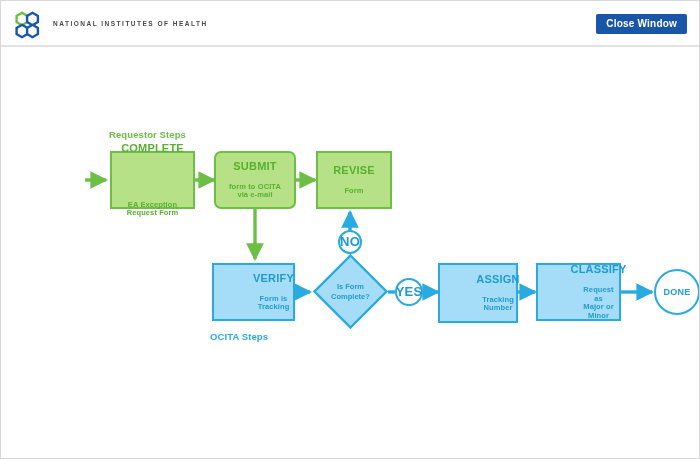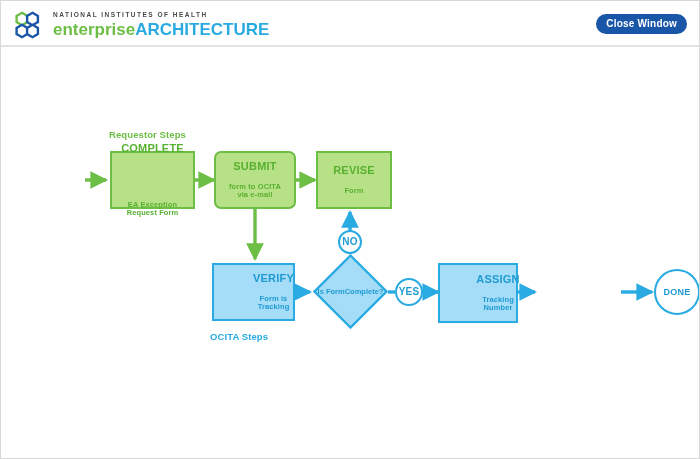--- a/index.html
+++ b/index.html
@@ -74,21 +74,21 @@
   #close-window-button {
     position: absolute;
     right: 14px;
     top: 13px;
     background: #1a56a8;
     color: #ffffff;
     font-size: 10px;
     font-weight: bold;
     padding: 4px 10px 5px 10px;
     border: none;
-    border-radius: 10px;
+    border-radius: 2px;
     cursor: pointer;
     font-family: "Liberation Sans", sans-serif;
     letter-spacing: 0.2px;
   }
 
   
   #page-title {
     position: absolute;
     left: 40px;
     top: 73px;
@@ -157,21 +157,21 @@
   }
   .circle-green {
     border: 2px solid #6cbe45;
     color: #58b030;
   }
   .circle-blue {
     border: 2px solid #29abe2;
     color: #1f9bd2;
   }
   .circle .ttl { font-size: 9px; }
-  .circle-sm .ttl { font-size: 10px; }
+  .circle-sm .ttl { font-size: 13px; }
 
   
   #decision-diamond {
     position: absolute;
     left: 296px;
     top: 253px;
     width: 75px;
     height: 75px;
   }
   #decision-diamond .dshape {
@@ -179,21 +179,21 @@
     left: 0; top: 0;
     width: 75px; height: 75px;
   }
   #decision-diamond .dtext {
     position: absolute;
     left: 0;
     top: 0;
     width: 75px;
     height: 75px;
     display: flex;
-    flex-direction: row;
+    flex-direction: column;
     align-items: center;
     justify-content: center;
     font-size: 7.5px;
     font-weight: bold;
     color: #1f9bd2;
     line-height: 1.3;
     text-align: center;
   }
 
   
@@ -214,21 +214,20 @@
           <g fill="none" stroke-width="2.4">
             <polygon points="7,1.8 12.4,4.9 12.4,11.1 7,14.2 1.6,11.1 1.6,4.9" stroke="#6cbe45" fill="#ffffff"></polygon>
             <polygon points="7,13.8 12.4,16.9 12.4,23.1 7,26.2 1.6,23.1 1.6,16.9" stroke="#1a56a8" fill="#ffffff"></polygon>
             <polygon points="17.5,1.8 22.9,4.9 22.9,11.1 17.5,14.2 12.1,11.1 12.1,4.9" stroke="#1a56a8" fill="#ffffff"></polygon>
             <polygon points="17.5,13.8 22.9,16.9 22.9,23.1 17.5,26.2 12.1,23.1 12.1,16.9" stroke="#1a56a8" fill="#ffffff"></polygon>
           </g>
         </svg>
       </div>
       <div id="logo-text">
         <div id="logo-line1">NATIONAL INSTITUTES OF HEALTH</div>
-        <div id="logo-line2"><span class="logo-ent">enterprise</span><span class="logo-arch">ARCHITECTURE</span></div>
       </div>
     </div>
 
     <button id="close-window-button">Close Window</button>
   </div>
 
 
   <div id="diagram">
 
     <svg class="conn" style="left:0;top:0;width:700px;height:459px;" viewBox="0 0 700 459" xmlns="http://www.w3.org/2000/svg">
@@ -304,19 +303,23 @@
 
     <div class="node circle circle-blue circle-sm" style="left:378px; top:277px; width:28px; height:28px;">
       <div class="ttl">YES</div>
     </div>
 
     <div class="node box-blue" style="left:421px; top:262px; width:80px; height:60px;">
       <div class="ttl">ASSIGN</div>
       <div class="sub">Tracking Number</div>
     </div>
 
+    <div class="node box-blue" style="left:519px; top:262px; width:85px; height:58px;">
+      <div class="ttl">CLASSIFY</div>
+      <div class="sub">Request as<br>Major or Minor</div>
+    </div>
 
     <div class="node circle circle-blue" style="left:637px; top:268px; width:46px; height:46px;">
       <div class="ttl">DONE</div>
     </div>
 
   </div>
 </div>
 
 </body></html>

